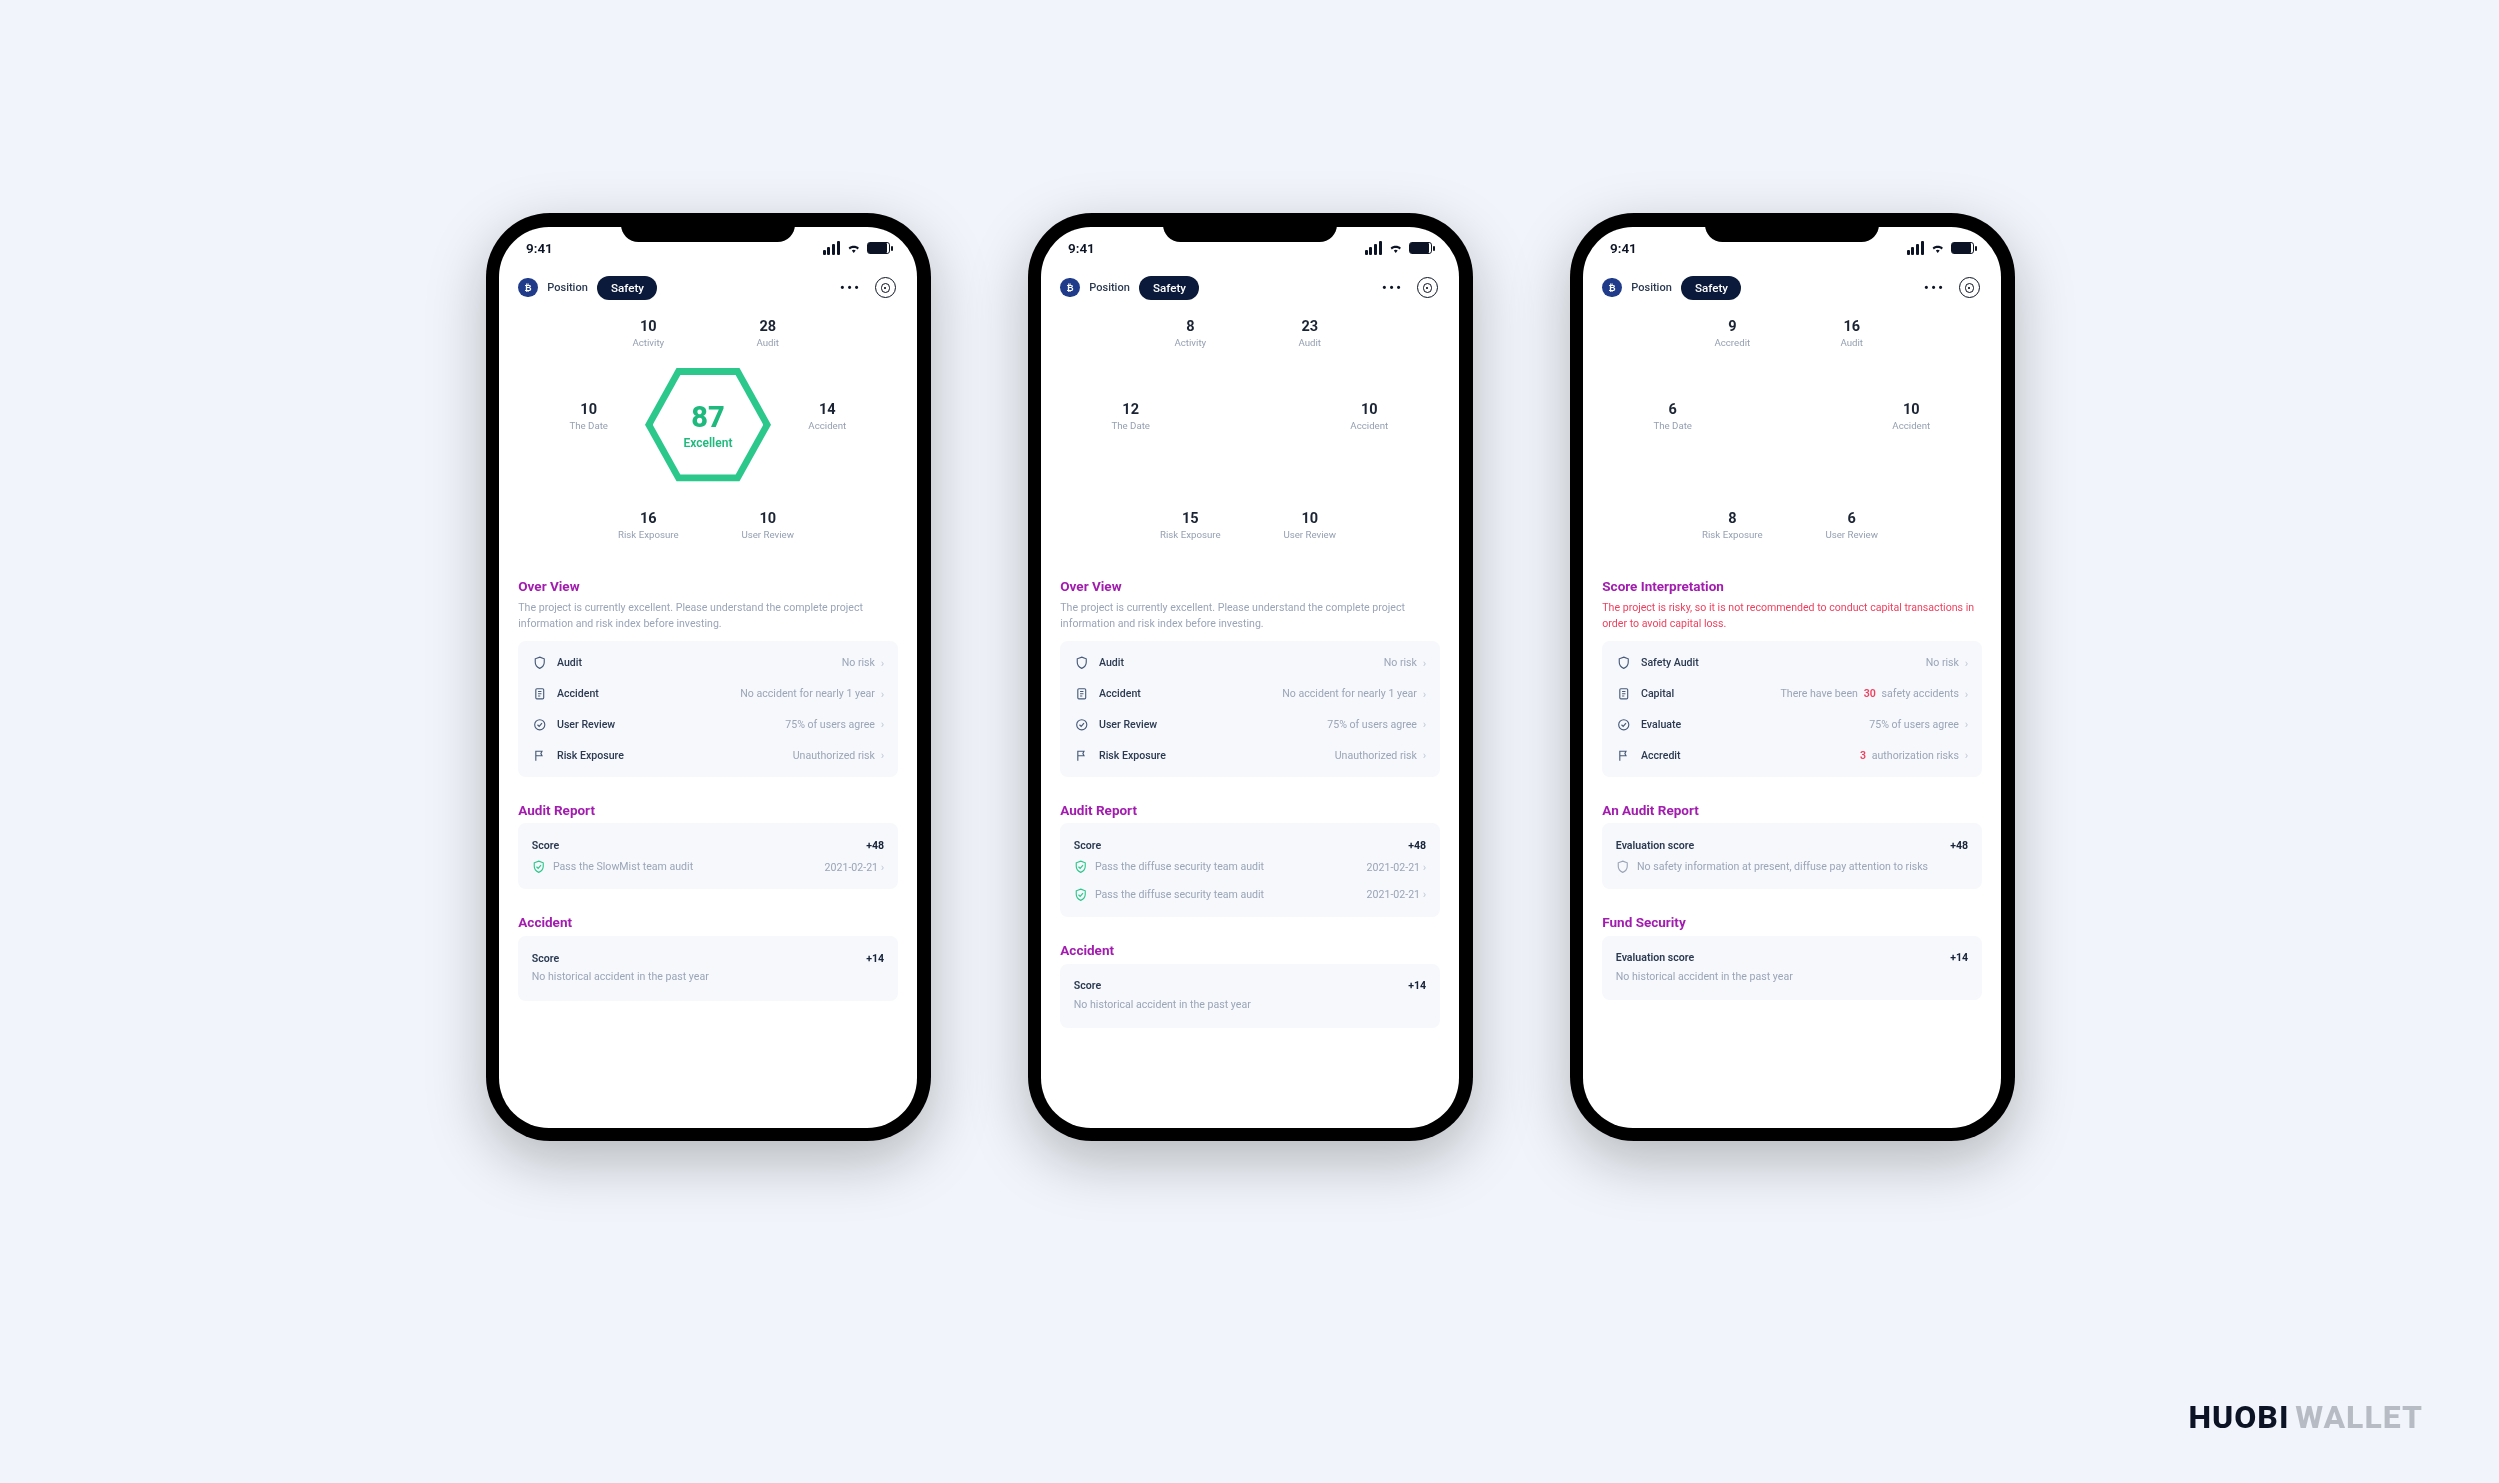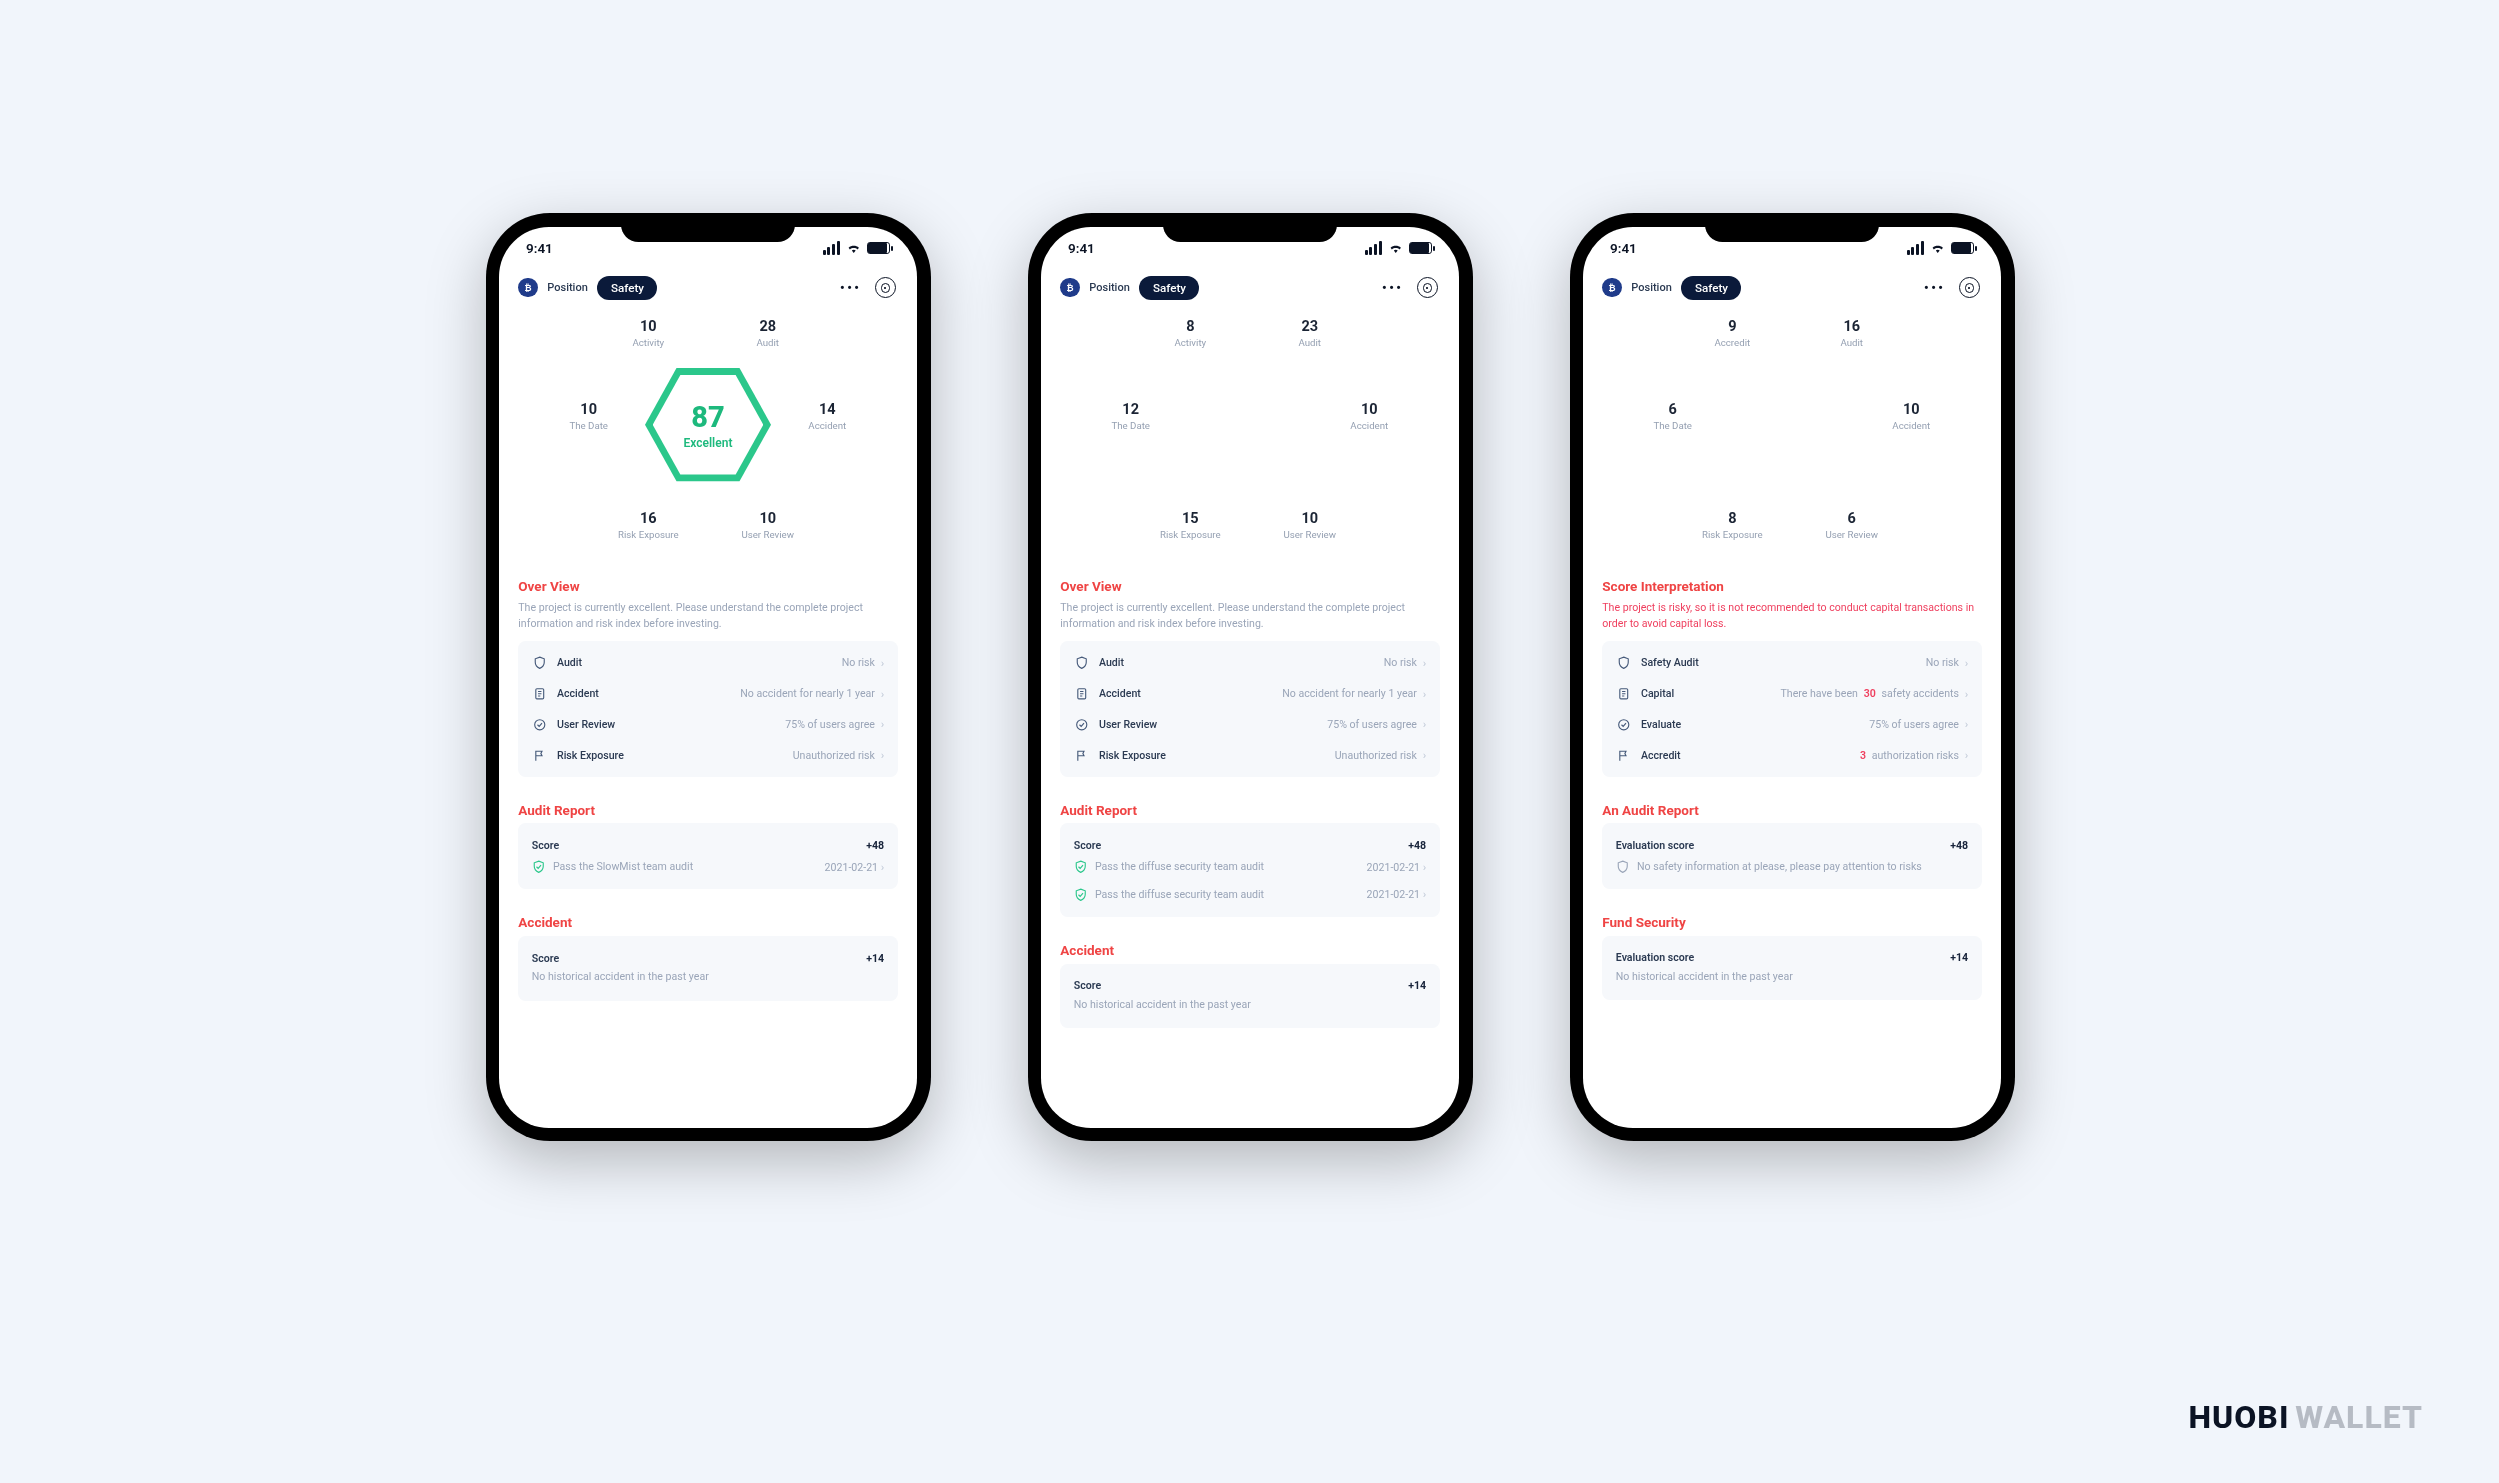--- a/index.html
+++ b/index.html
@@ -145,21 +145,21 @@
   .variant-green .hex-ring { background:#2bc78b;}
   .variant-blue  .hex-ring { background:#3f84f5;}
   .variant-red   .hex-ring { background:#f45871;}
   .variant-green .score-num, .variant-green .score-lbl { color:#1db97d;}
   .variant-blue  .score-num, .variant-blue  .score-lbl { color:#2f72e6;}
   .variant-red   .score-num, .variant-red   .score-lbl { color:#ef3f5e;}
 
   
   .content { background:#fff; }
   .section { padding: 13.5px 19.3px 5.8px;}
-  .section-title { font-size:13.5px; font-weight:700; color:#ef4444; margin-bottom:5.8px;}
+  .section-title { font-size:13.5px; font-weight:700; color:#a21caf; margin-bottom:5.8px;}
   .section-desc { font-size:10.6px; color:#9aa5b8; line-height:1.5; margin-bottom:9.7px;}
   .section-desc.warn { color:#ef3f5e;}
   .card {
     background:#f6f8fb;
     border-radius:7.7px;
     padding:5.8px 0;
     margin-bottom:5.8px;
   }
   .row {
     display:flex; align-items:center; justify-content:space-between;
@@ -670,21 +670,21 @@
           <div class="card">
             <div class="score-head">
               <span class="k">Evaluation score</span>
               <span class="v">+48</span>
             </div>
             <div class="sub-row">
               <div class="l">
                   <svg class="check-ic shield-gray" viewBox="0 0 24 24" fill="none" stroke="currentColor" stroke-width="2">
                     <path d="M12 2l8 3v6c0 5-3.5 9-8 11-4.5-2-8-6-8-11V5l8-3z"></path>
                   </svg>
-                  <span>No safety information at please, please pay attention to risks</span>
+                  <span>No safety information at present, diffuse pay attention to risks</span>
                 </div>
               <div class="r"></div>
             </div>
           </div>
         </div>
         <div class="section">
           <div class="section-title">Fund Security</div>
           <div class="card">
             <div class="score-head">
               <span class="k">Evaluation score</span>

